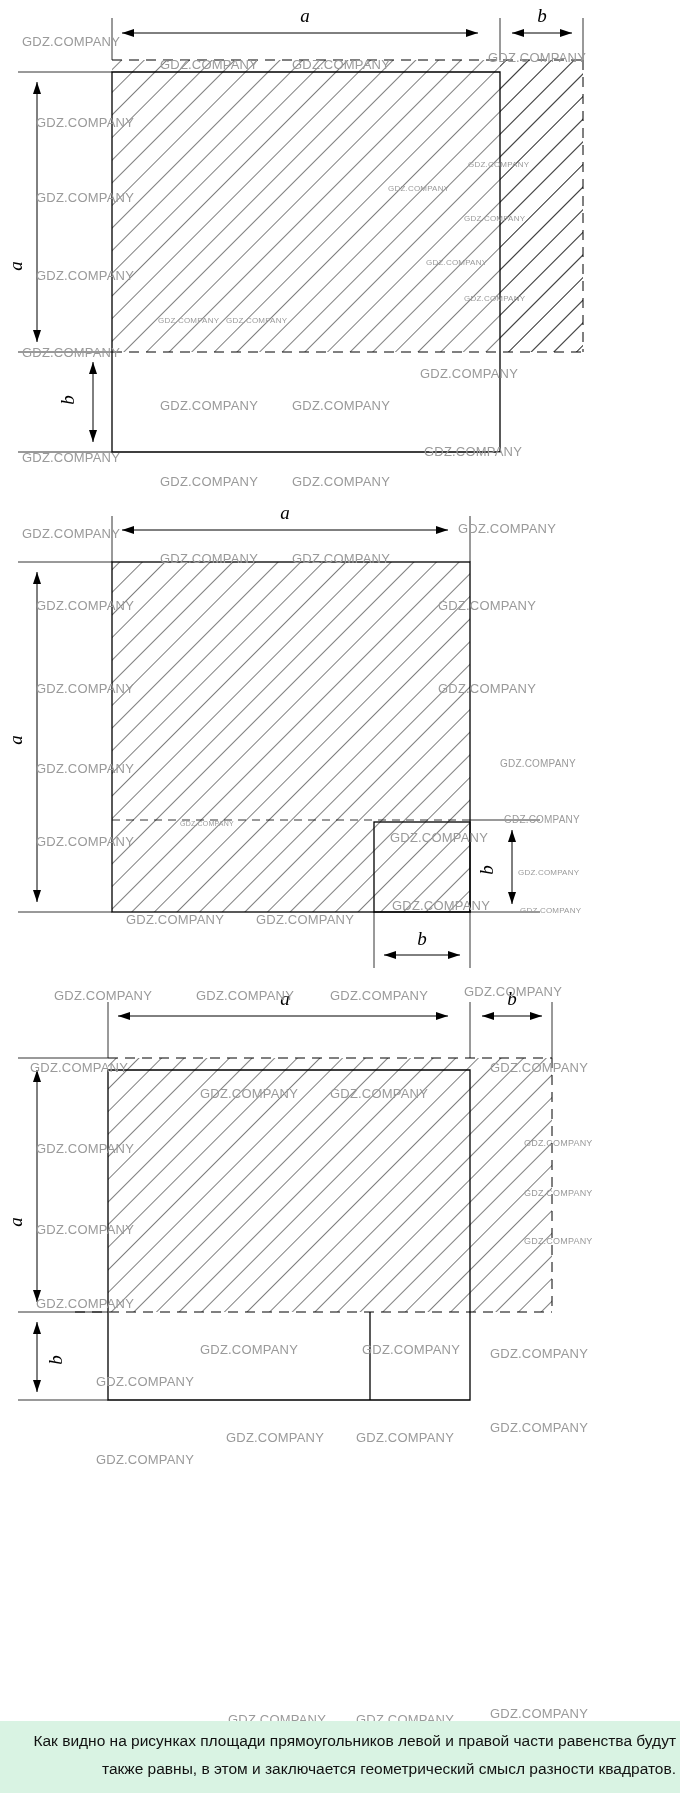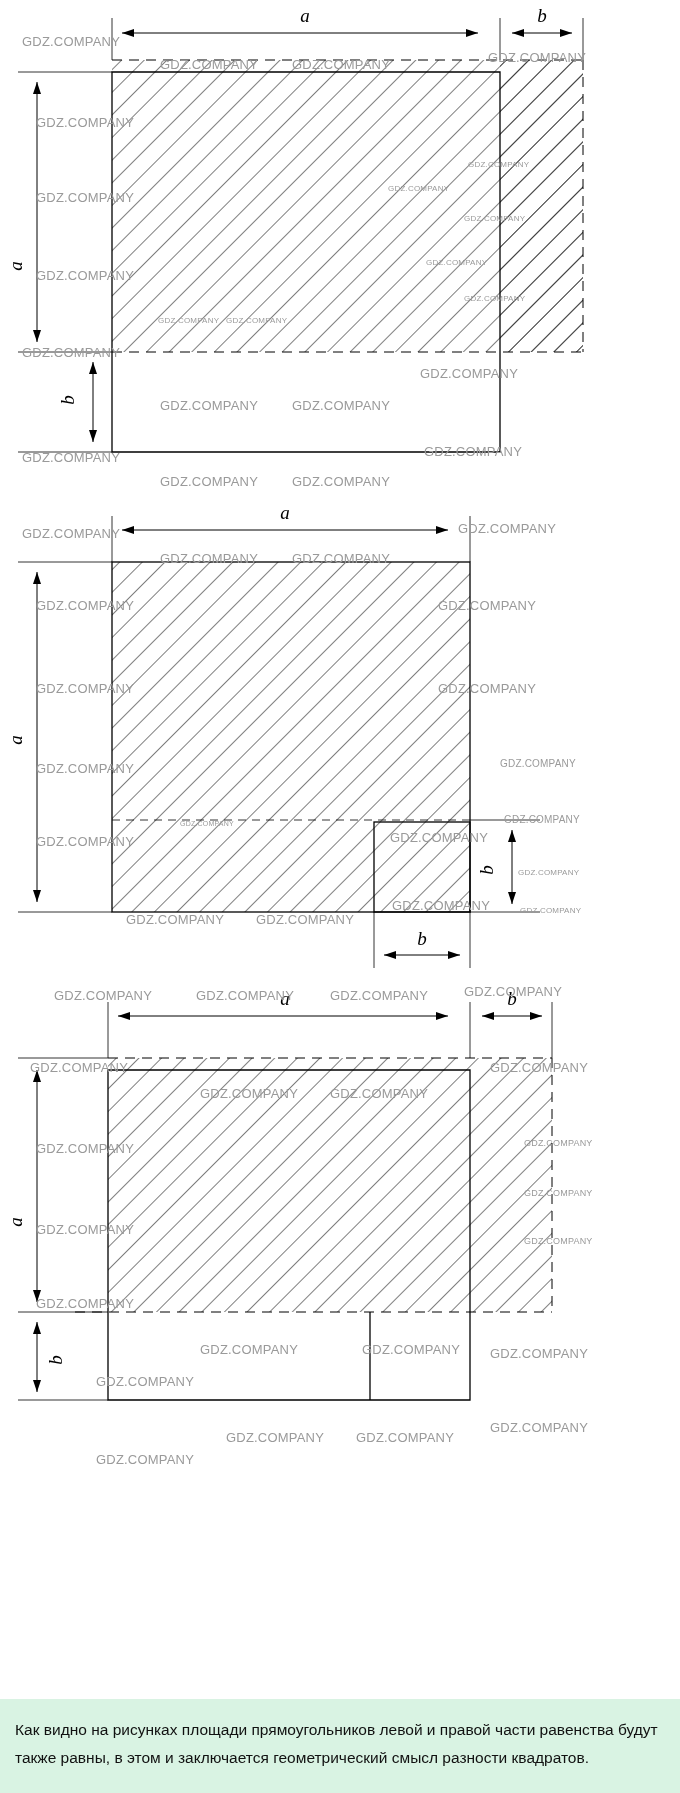--- a/index.html
+++ b/index.html
@@ -23,21 +23,21 @@
     left:0;
     bottom:0;
     width:680px;
     background:#d9f3e3;
     color:#111111;
     font-size:15.5px;
     line-height:28px;
     padding:6px 4px 10px 4px;
     box-sizing:border-box;
   }
-  .answer p{margin:11px;}
+  .answer p{margin:0;text-align:right;}
 </style>
 </head>
 <body>
 
 <div class="page">
 
   <div class="fig" style="top:0;height:500px;">
     <svg width="680" height="500" viewBox="0 0 680 500">
       <defs>
         <pattern id="hatch1" width="16" height="16" patternUnits="userSpaceOnUse" patternTransform="rotate(45)">

